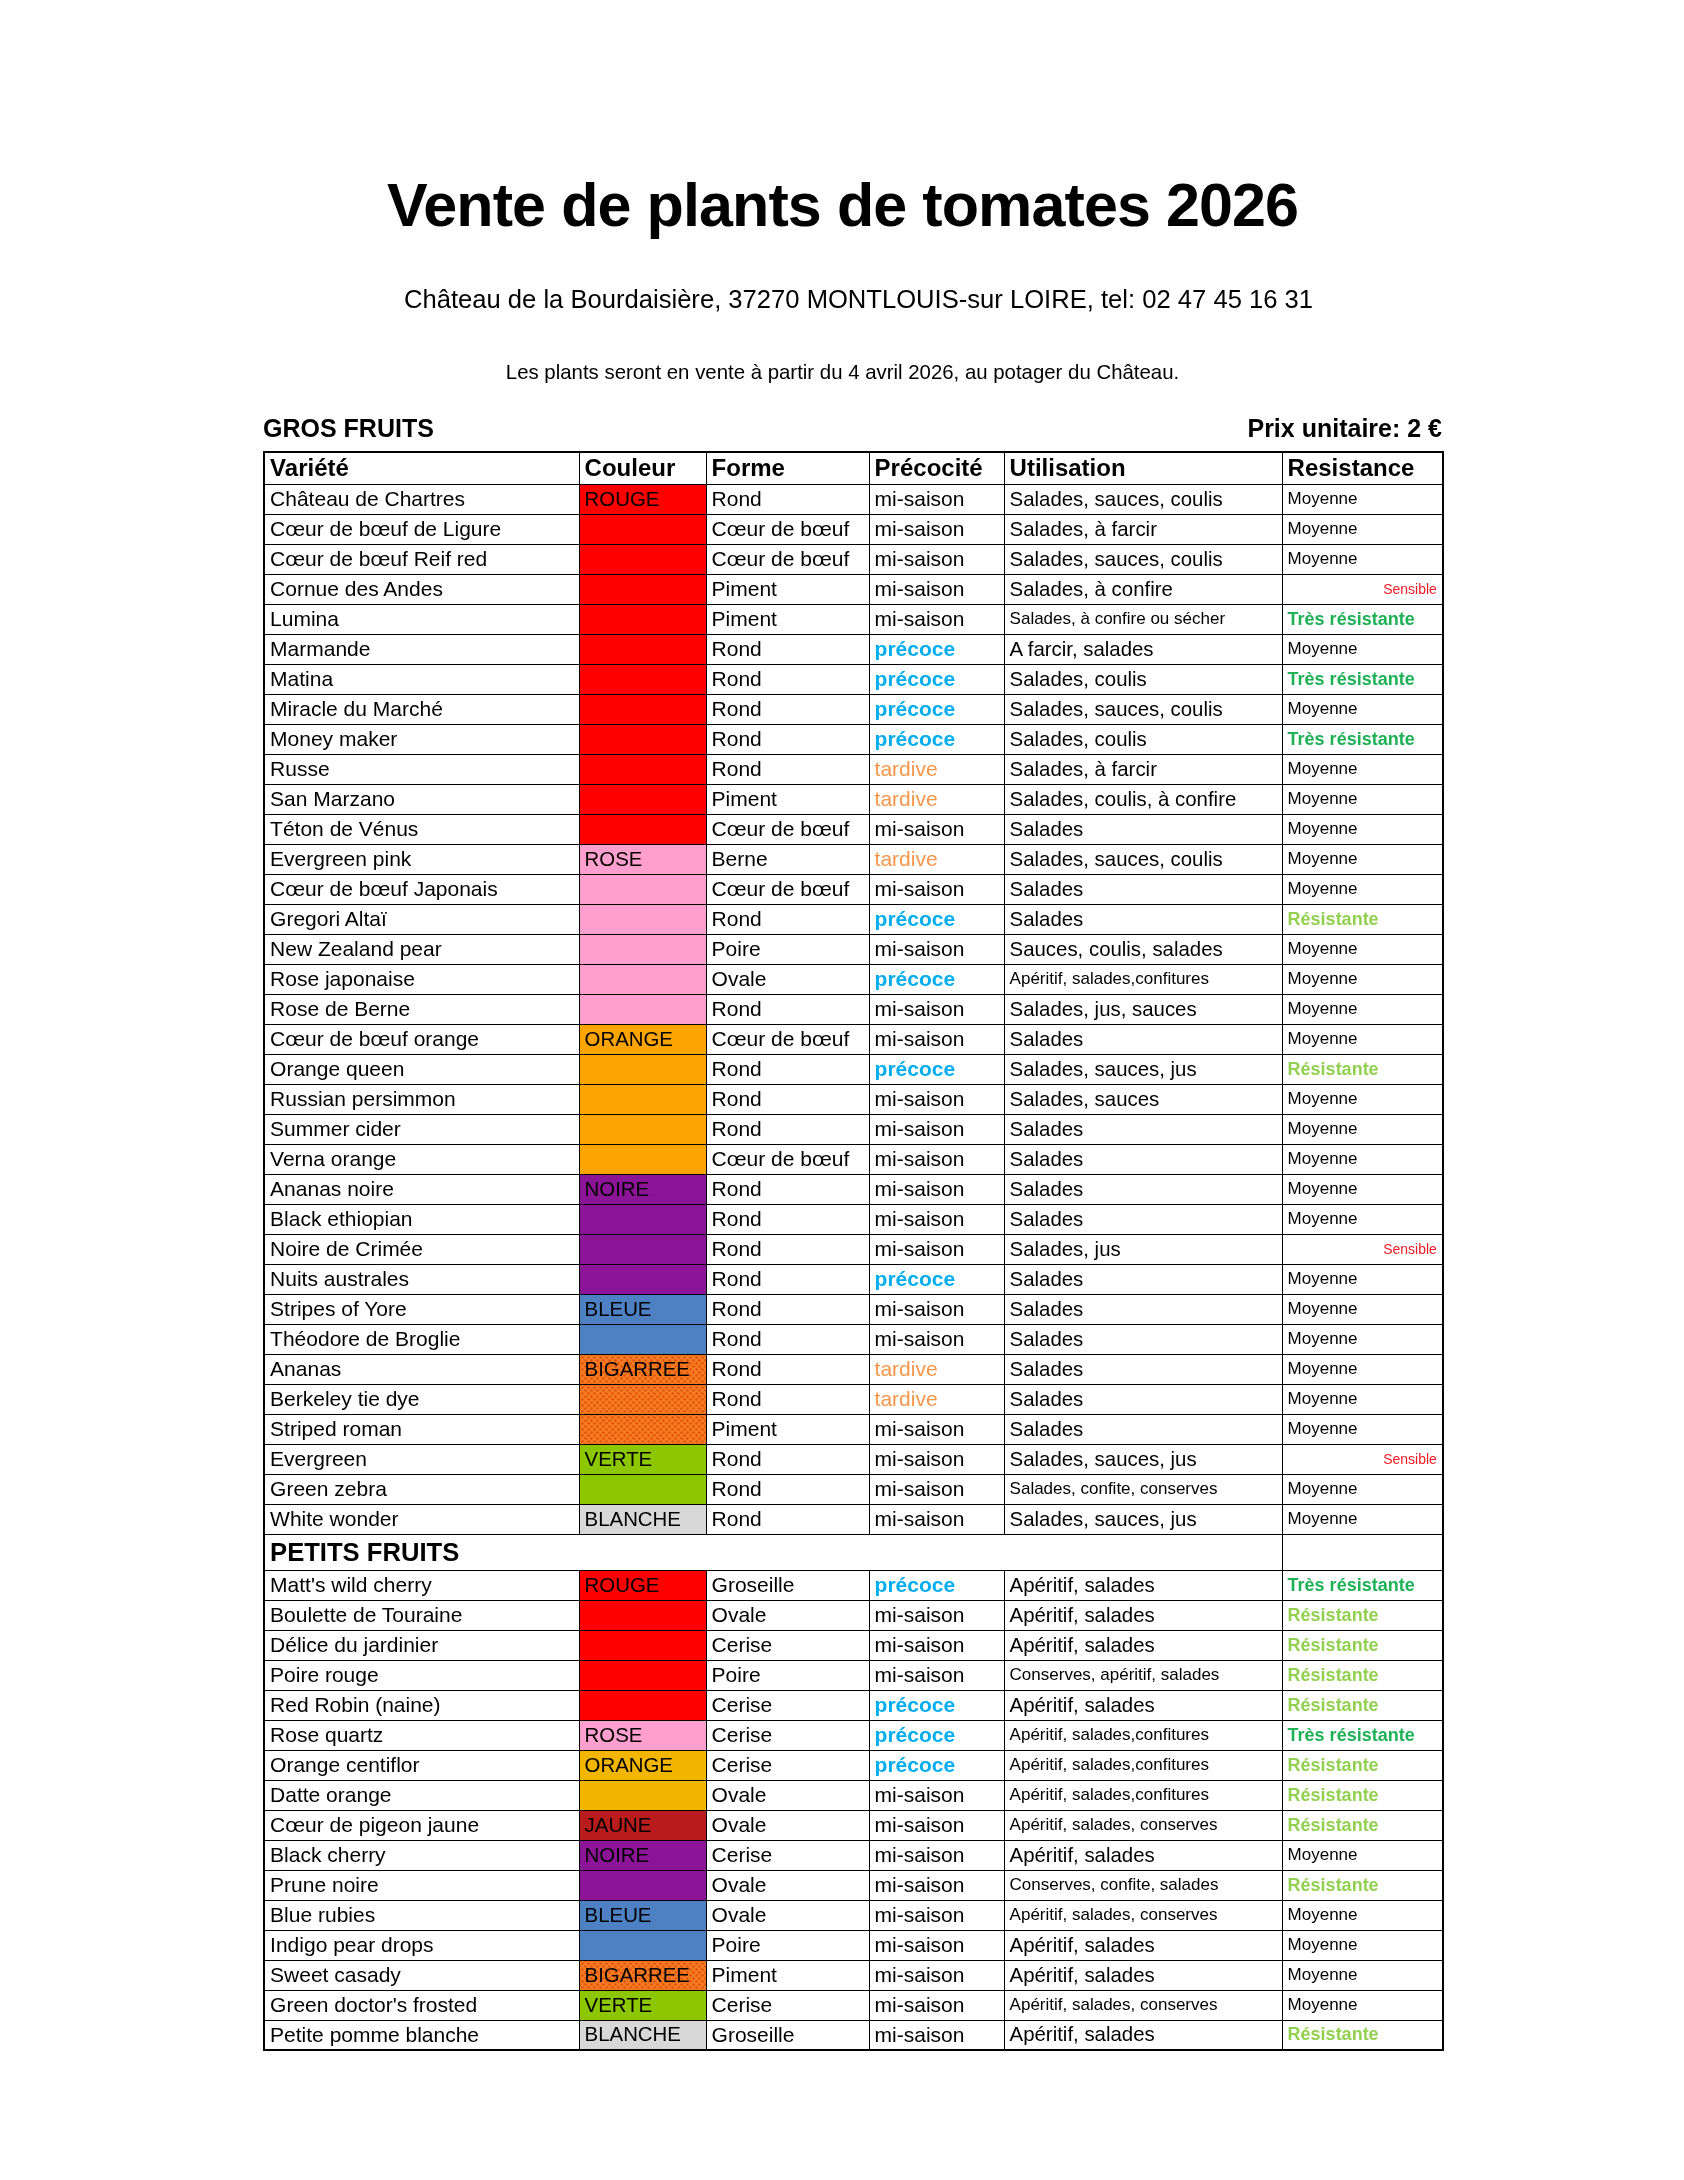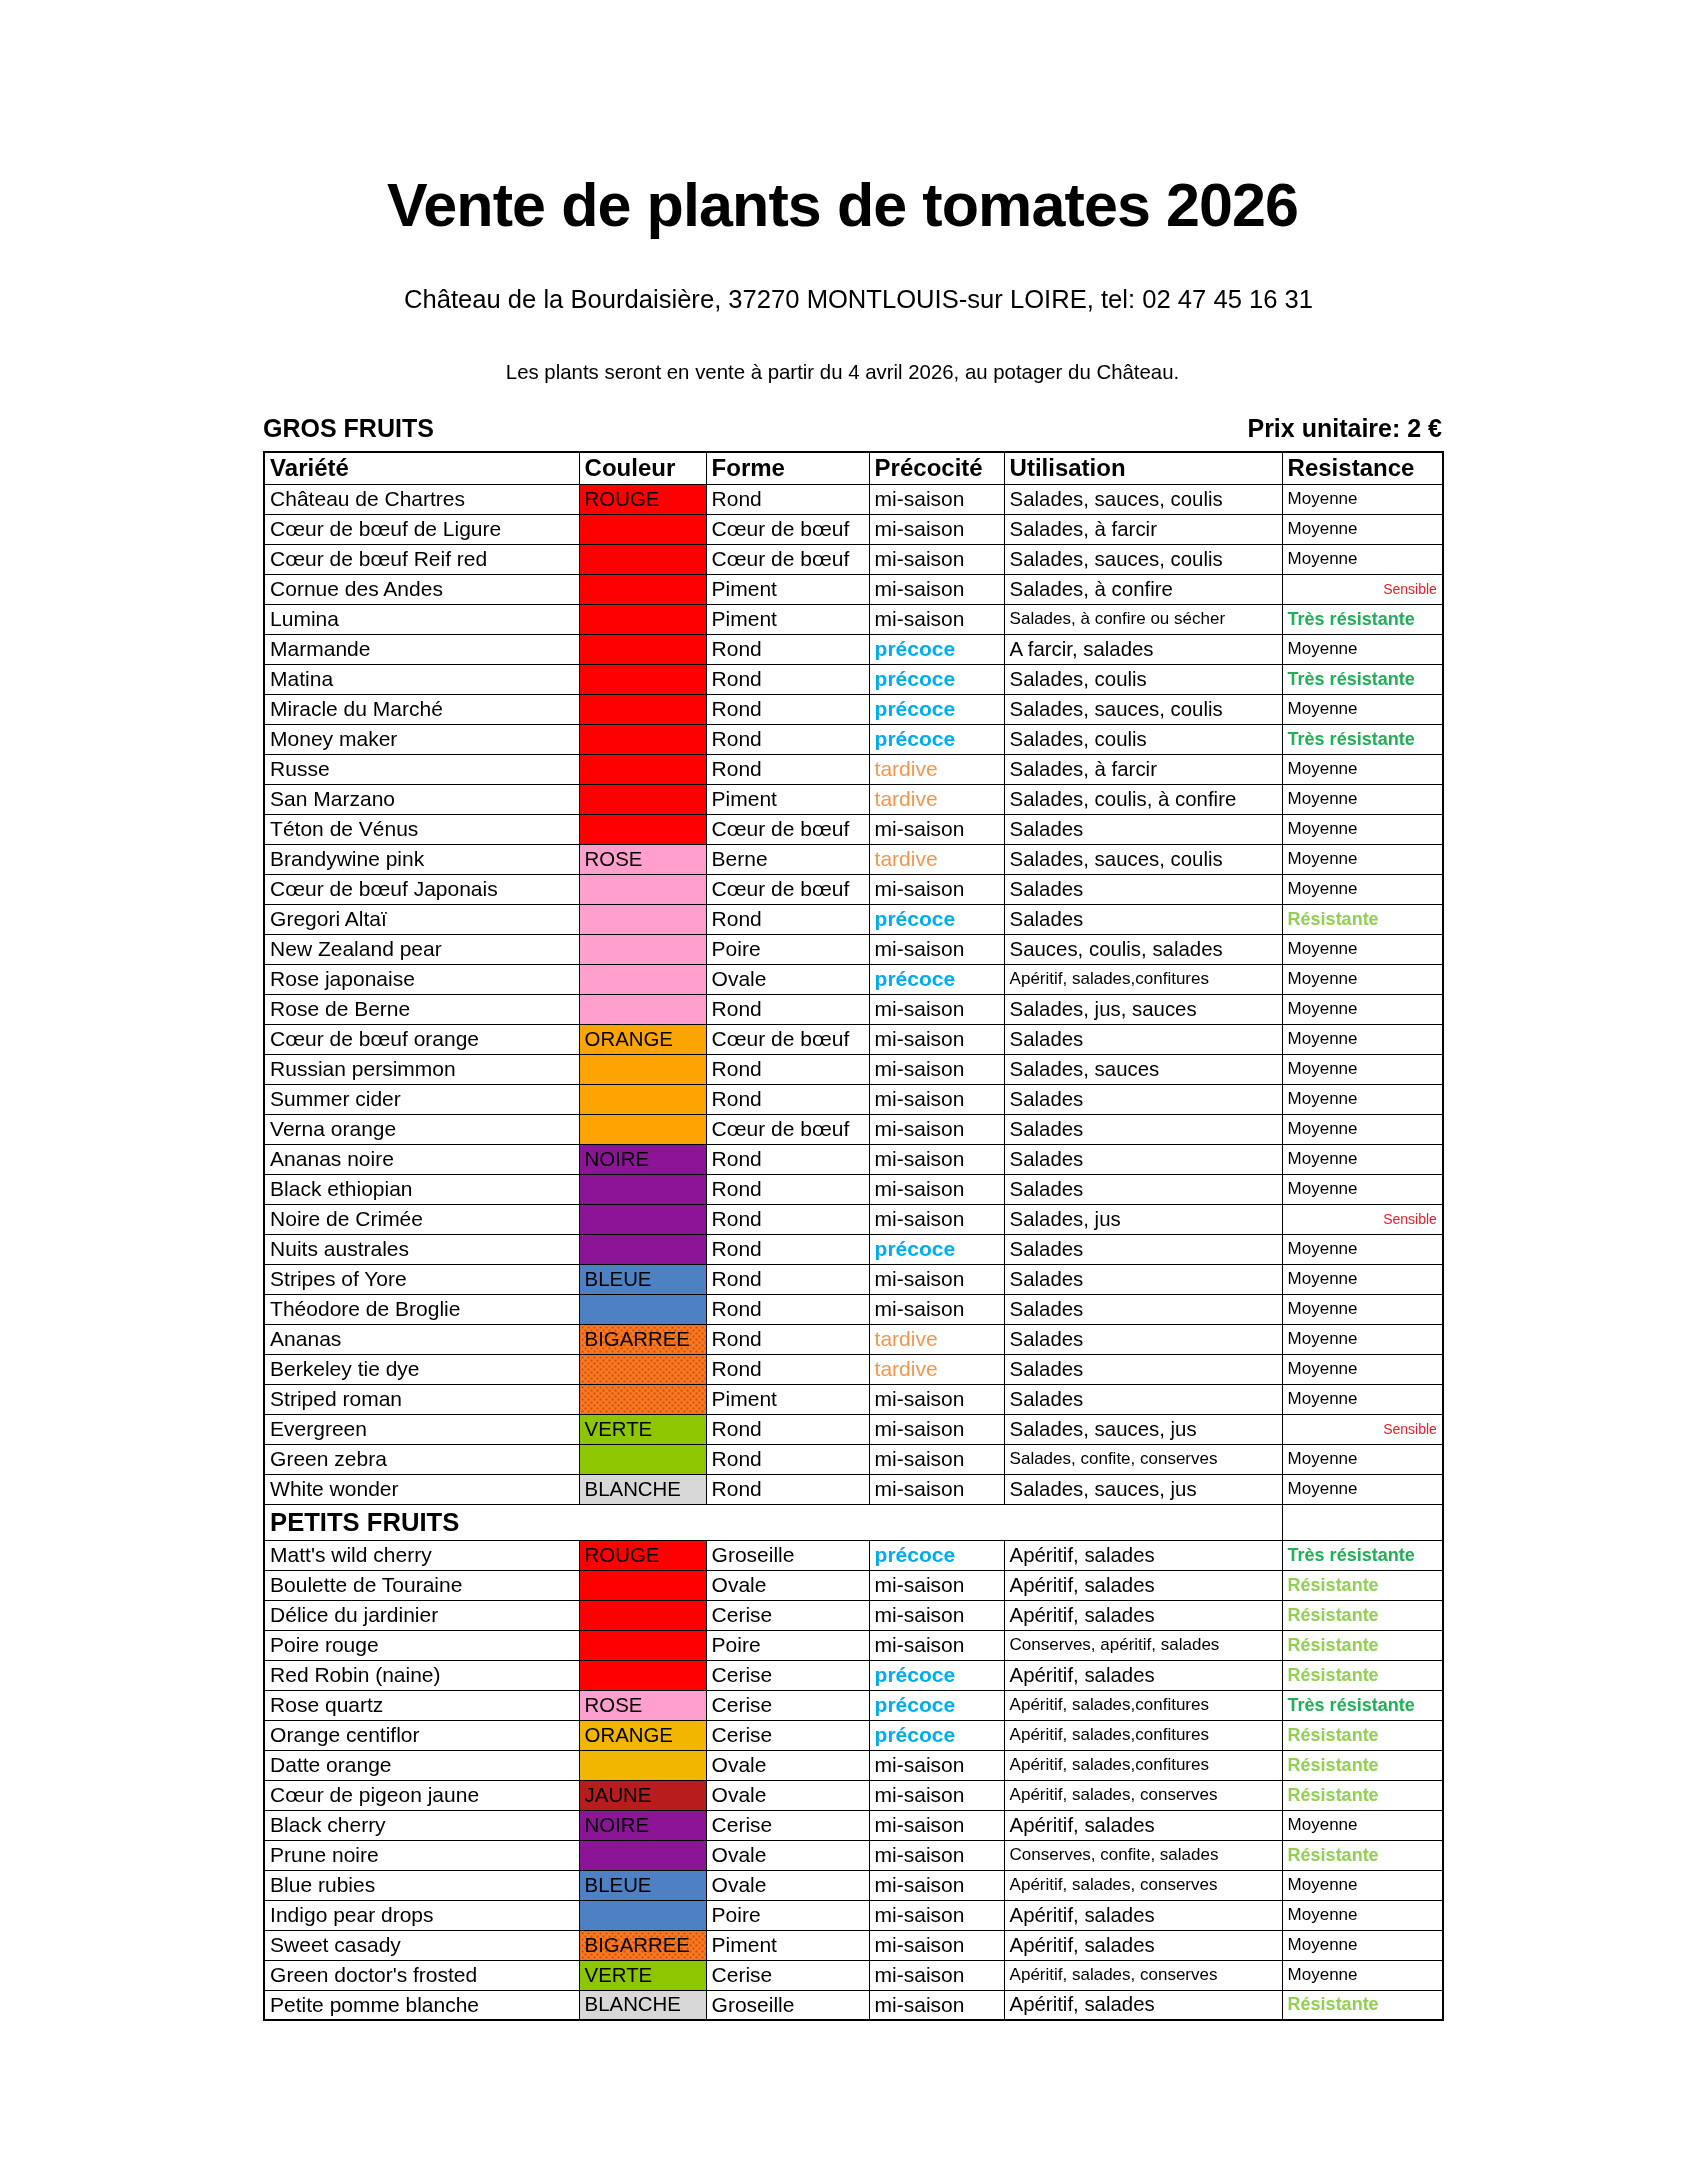--- a/index.html
+++ b/index.html
@@ -155,21 +155,21 @@
         </tr>
         <tr>
           <td class="c-var">Téton de Vénus</td>
           <td class="c-coul" style="background: rgb(254, 0, 0);"></td>
           <td class="c-forme">Cœur de bœuf</td>
           <td class="c-prec">mi-saison</td>
           <td class="c-util">Salades</td>
           <td class="c-res">Moyenne</td>
         </tr>
         <tr>
-          <td class="c-var">Brandywine pink</td>
+          <td class="c-var">Evergreen pink</td>
           <td class="c-coul" style="background: rgb(255, 159, 206);">ROSE</td>
           <td class="c-forme">Berne</td>
           <td class="c-prec prec-tardive">tardive</td>
           <td class="c-util">Salades, sauces, coulis</td>
           <td class="c-res">Moyenne</td>
         </tr>
         <tr>
           <td class="c-var">Cœur de bœuf Japonais</td>
           <td class="c-coul" style="background: rgb(255, 159, 206);"></td>
           <td class="c-forme">Cœur de bœuf</td>
@@ -209,20 +209,28 @@
           <td class="c-util">Salades, jus, sauces</td>
           <td class="c-res">Moyenne</td>
         </tr>
         <tr>
           <td class="c-var">Cœur de bœuf orange</td>
           <td class="c-coul" style="background: rgb(252, 164, 2);">ORANGE</td>
           <td class="c-forme">Cœur de bœuf</td>
           <td class="c-prec">mi-saison</td>
           <td class="c-util">Salades</td>
           <td class="c-res">Moyenne</td>
+        </tr>
+        <tr>
+          <td class="c-var">Orange queen</td>
+          <td class="c-coul" style="background: rgb(252, 164, 2);"></td>
+          <td class="c-forme">Rond</td>
+          <td class="c-prec prec-precoce">précoce</td>
+          <td class="c-util">Salades, sauces, jus</td>
+          <td class="c-res res-resistante">Résistante</td>
         </tr>
         <tr>
           <td class="c-var">Russian persimmon</td>
           <td class="c-coul" style="background: rgb(252, 164, 2);"></td>
           <td class="c-forme">Rond</td>
           <td class="c-prec">mi-saison</td>
           <td class="c-util">Salades, sauces</td>
           <td class="c-res">Moyenne</td>
         </tr>
         <tr>

